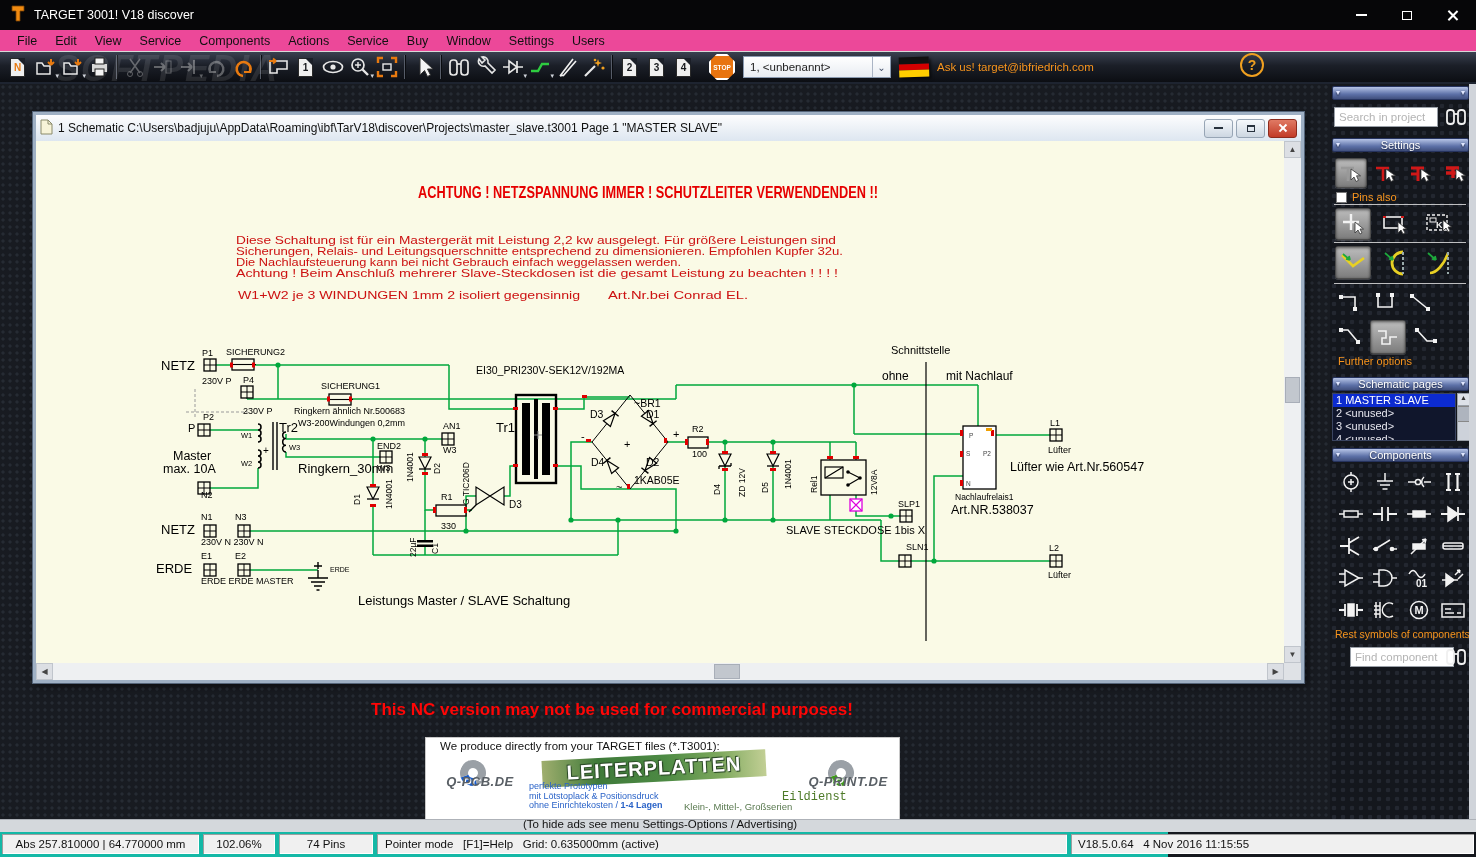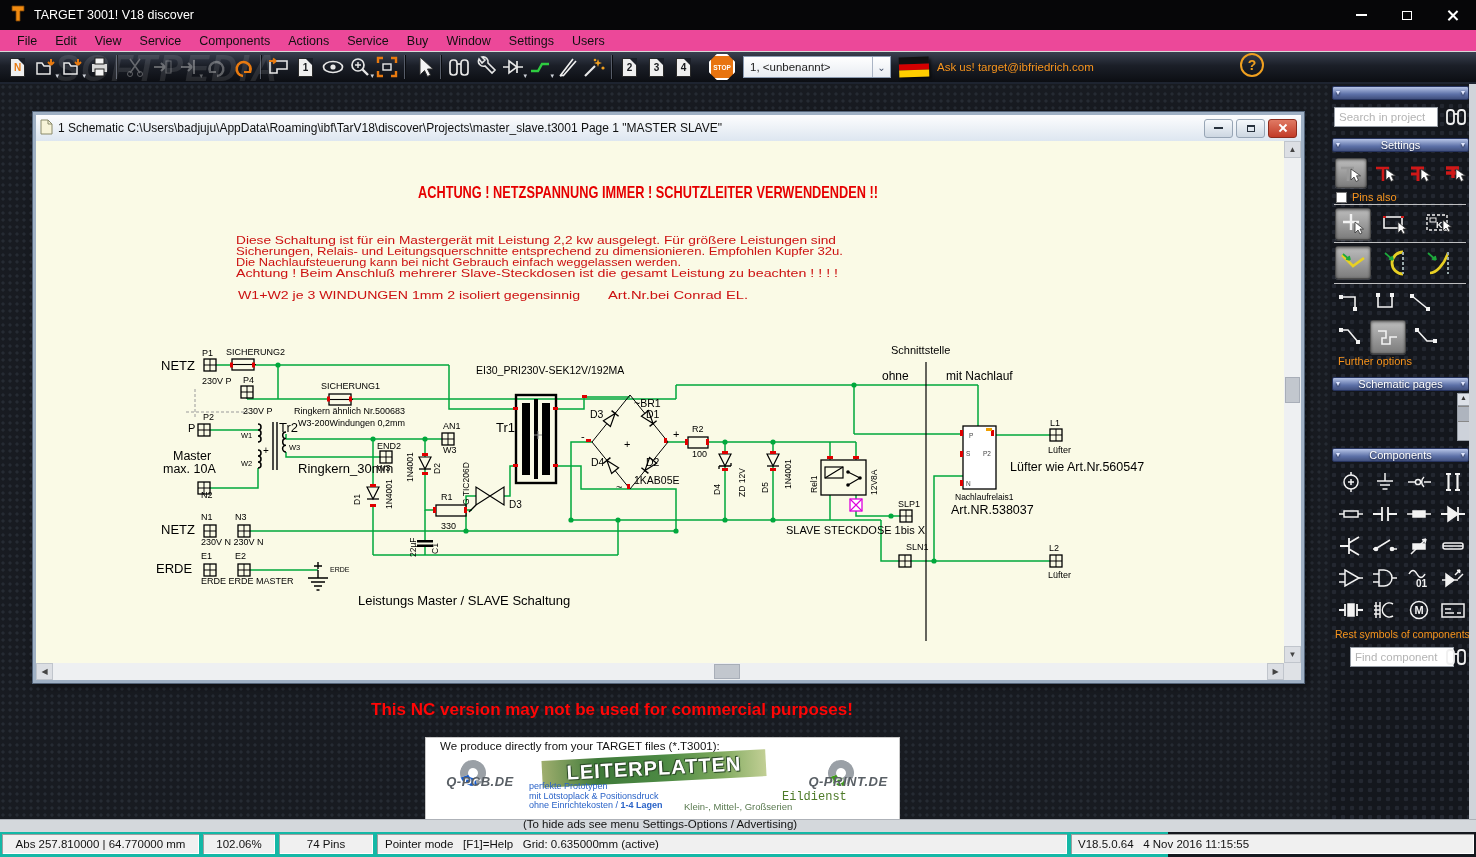--- a/index.html
+++ b/index.html
@@ -788,20 +788,26 @@
         </svg>
       </div>
 
     <span class="olabel" style="left:8px; top:271px">Further options</span>
 
     <div class="shead" style="top:293px">
         <span class="tri tl">▾</span>
         <span>Schematic pages</span>
         <span class="tri tr">▾</span>
       </div>
+    <div id="pagelist" style="top:309px">
+        <div class="prow sel">1 MASTER SLAVE</div>
+        <div class="prow">2 &lt;unused&gt;</div>
+        <div class="prow">3 &lt;unused&gt;</div>
+        <div class="prow">4 &lt;unused&gt;</div>
+      </div>
     <div id="pl-scroll" style="top:309px">
         <div id="pl-up">▲</div>
         <div id="pl-thumb"></div>
       </div>
 
     <div class="shead" style="top:364px">
         <span class="tri tl">▾</span>
         <span>Components</span>
         <span class="tri tr">▾</span>
       </div>

